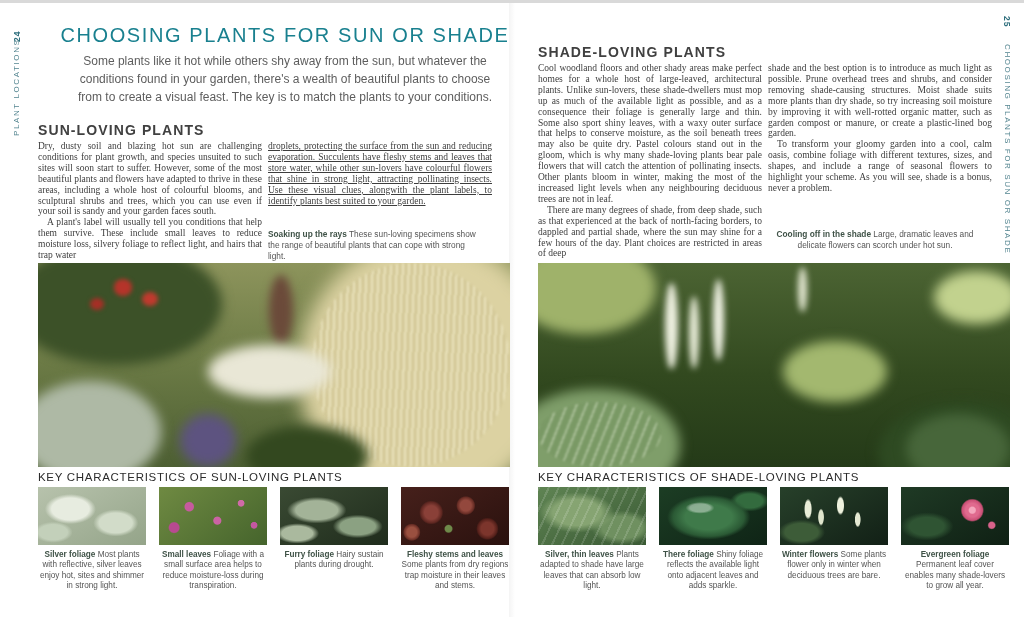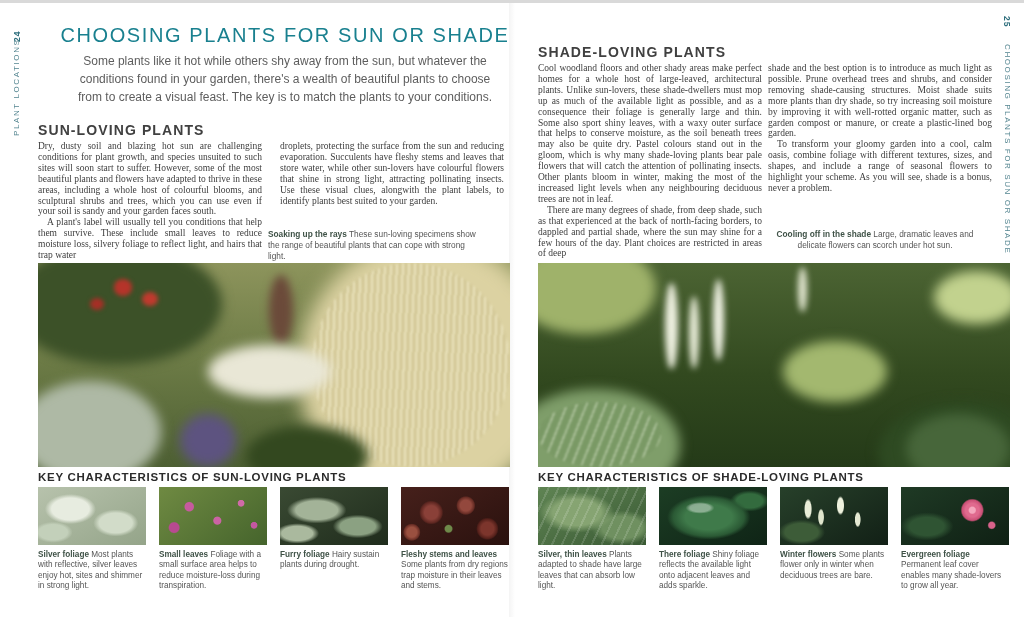--- a/index.html
+++ b/index.html
@@ -27,21 +27,21 @@
 
   .h2 { position:absolute; font-size:14px; font-weight:bold; letter-spacing:1.1px; color:#404040; }
   .h2-sun   { left:38px;  top:122px; }
   .h2-shade { left:538px; top:44px; }
 
   .col { position:absolute; width:224px; font-family:"Liberation Serif", serif;
          font-size:9.5px; line-height:10.9px; color:#3d3d3d; text-align:justify; }
   .col p { margin:0; }
   .col p.indent { text-indent:9px; }
   .sun-c1   { left:38px;  top:141px; }
-  .sun-c2   { left:280px; top:141px; }
+  .sun-c2   { left:268px; top:141px;text-decoration:underline; }
   .shade-c1 { left:538px; top:63px; }
   .shade-c2 { left:768px; top:63px; }
 
   .cap { position:absolute; width:214px; font-size:8.3px; line-height:11px; color:#555555; }
   .cap b { color:var(--caption_green,#3F5247); font-weight:bold; }
   .cap-sun   { left:268px; top:229px; }
   .cap-shade { left:768px; top:229px;text-align:center; }
 
   
   .photo { position:absolute; width:472px; height:204px; overflow:hidden; background:#5c6e3c; }
@@ -70,28 +70,28 @@
   .ph-spike3 { left:37%; top:8%;  width:2.4%; height:40%; background:#f0f2e4; filter:blur(3px)!important; }
   .ph-spike4 { left:55%; top:2%;  width:2%;   height:22%; background:#e4e8d2; filter:blur(3px)!important; }
   .ph-hosta  { left:-6%; top:62%; width:36%; height:55%; background:#7f9e6a; }
   .ph-hostarib { left:0; top:68%; width:26%; height:32%; filter:blur(1px)!important;
     background:repeating-linear-gradient(112deg, rgba(235,242,220,0.5) 0 2px, rgba(90,120,70,0.15) 2px 9px); opacity:.8; }
   .ph-fern   { left:52%; top:38%; width:22%; height:30%; background:#a3b86f; }
   .ph-darkbr { left:72%; top:68%; width:36%; height:50%; background:#2e4a22; }
   .ph-leafbr { left:78%; top:74%; width:22%; height:34%; background:#47663a; }
   .ph-brighttr { left:84%; top:4%; width:18%; height:26%; background:#c2d28e; }
 
-  .h3 { position:absolute; font-size:11.5px; font-weight:bold; letter-spacing:0.7px; color:#2b2b2b; }
+  .h3 { position:absolute; font-size:11.5px; font-weight:normal; letter-spacing:0.7px; color:#2b2b2b; }
   .h3-sun   { left:38px;  top:471px; }
   .h3-shade { left:538px; top:471px; }
 
   .key-row { position:absolute; top:487px; width:472px; display:flex; gap:13px; }
   .key-row-sun   { left:38px; }
   .key-row-shade { left:538px; }
-  .key-item { width:108px; }
+  .key-item { width:108px;text-align:center; }
   .thumb { width:108px; height:58px; margin-bottom:5px; }
   .key-item p { font-size:8.2px; line-height:10.4px; color:#555555; }
   .key-item b { color:var(--caption_green,#3F5247); font-weight:bold; }
 
   .th-silver { background:
     radial-gradient(ellipse 34px 20px at 30% 38%, #e7ece0 0 55%, transparent 75%),
     radial-gradient(ellipse 30px 18px at 72% 62%, #d2dcc9 0 55%, transparent 75%),
     radial-gradient(ellipse 26px 14px at 14% 78%, #c3d0ba 0 55%, transparent 75%),
     linear-gradient(150deg,#b7c2ac,#94a489); }
   .th-small { background:

